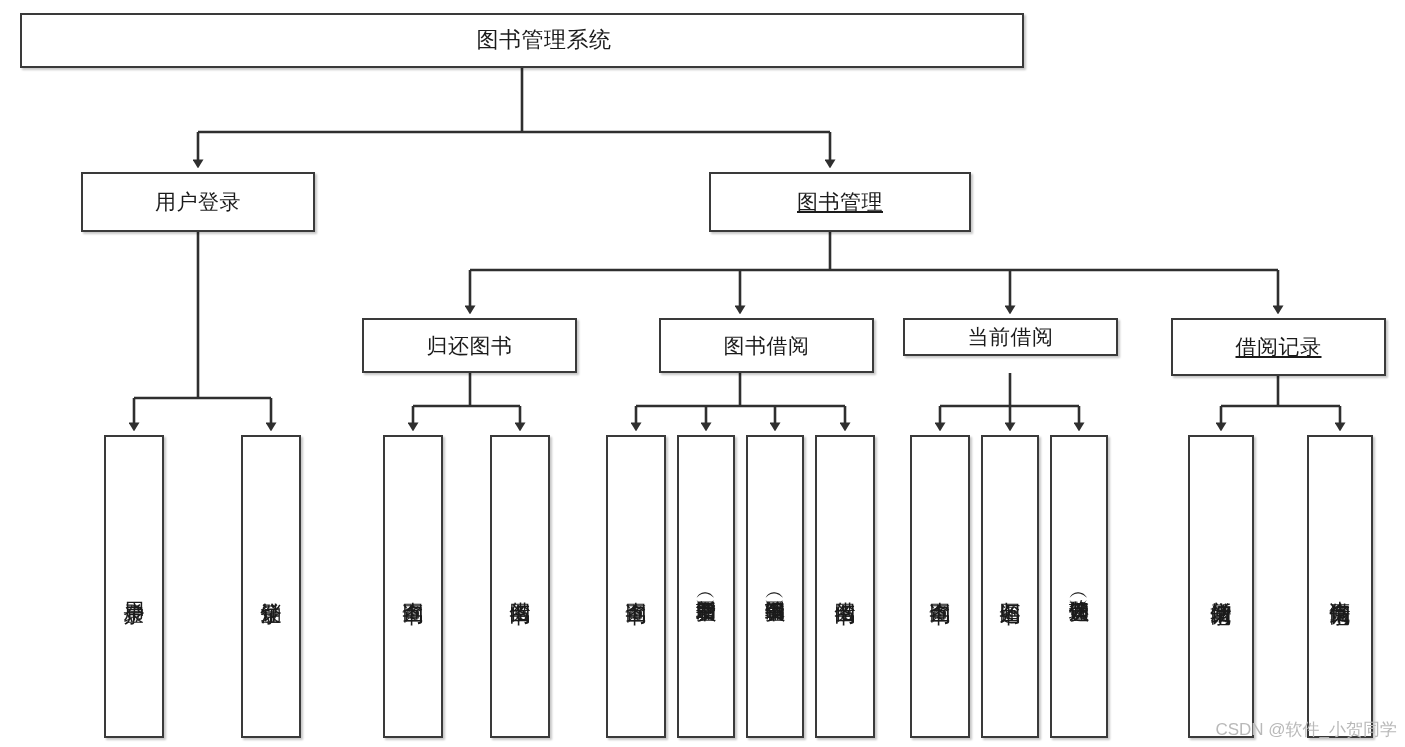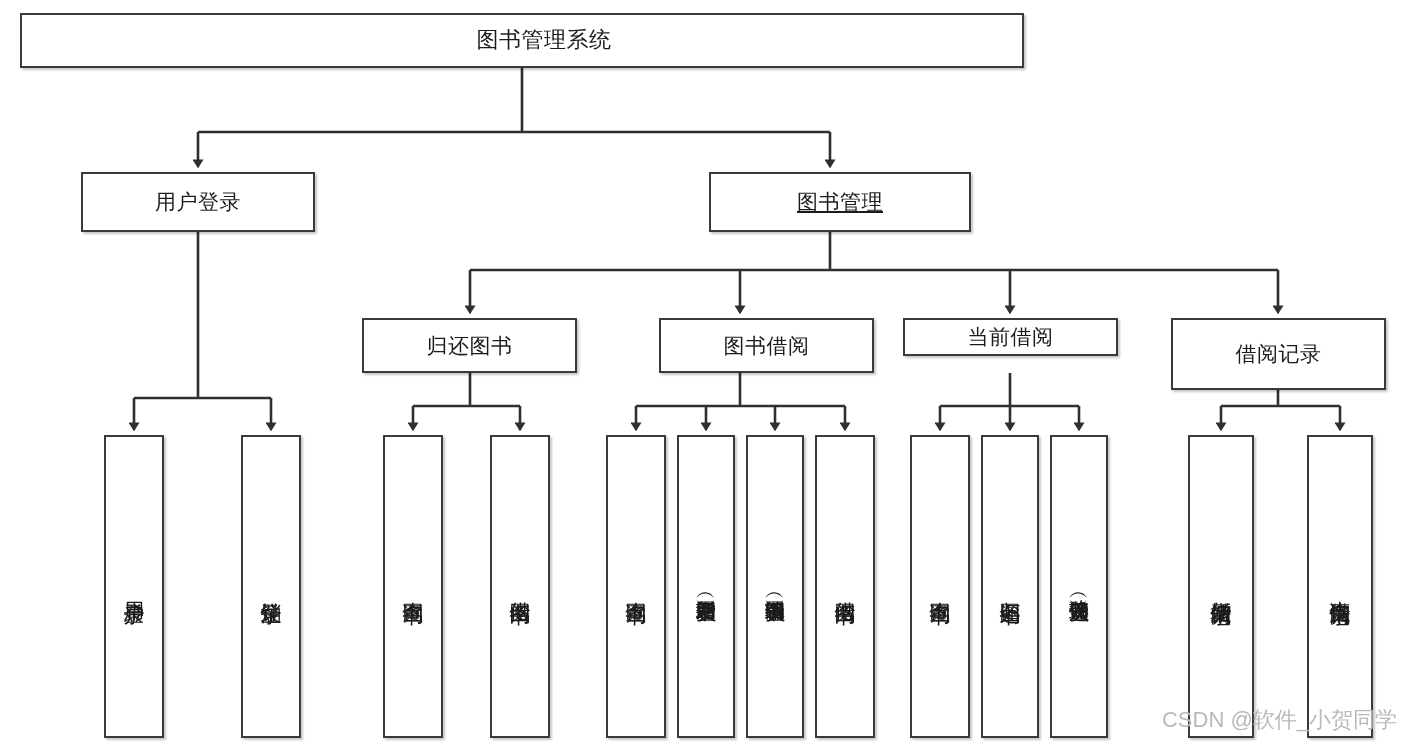--- a/index.html
+++ b/index.html
@@ -66,22 +66,22 @@
     letter-spacing: 1px;
     max-height: 100%;
   }
   .node.v.narrow .label {
     font-size: 20px;
     letter-spacing: 0.5px;
   }
   #watermark {
     position: absolute;
     right: 8px;
-    bottom: 12px;
-    font-size: 22px;
+    bottom: 6px;
+    font-size: 17px;
     color: #b9b9b9;
     white-space: nowrap;
     z-index: 5;
     font-family: "Liberation Sans", "DejaVu Sans", sans-serif;
   }
 </style>
 </head>
 <body>
 
 <div id="canvas">
@@ -151,21 +151,21 @@
 
   <div class="node h" style="left:362px; top:318px; width:215px; height:55px;">
     <span class="label">归还图书</span>
   </div>
   <div class="node h" style="left:633px; top:318px; width:215px; height:55px;margin-left:26px;">
     <span class="label">图书借阅</span>
   </div>
   <div class="node h" style="left:903px; top:318px; width:215px; height:38px;">
     <span class="label">当前借阅</span>
   </div>
-  <div class="node h" style="left:1171px; top:318px; width:215px; height:72px;">
+  <div class="node h" style="left:1171px; top:318px; width:215px; height:58px;text-decoration:underline;">
     <span class="label">借阅记录</span>
   </div>
 
   <div class="node v" style="left:104px; top:435px; width:60px; height:303px;">
     <span class="label">用户登录</span>
   </div>
   <div class="node v" style="left:241px; top:435px; width:60px; height:303px;">
     <span class="label">注销登录</span>
   </div>
 

